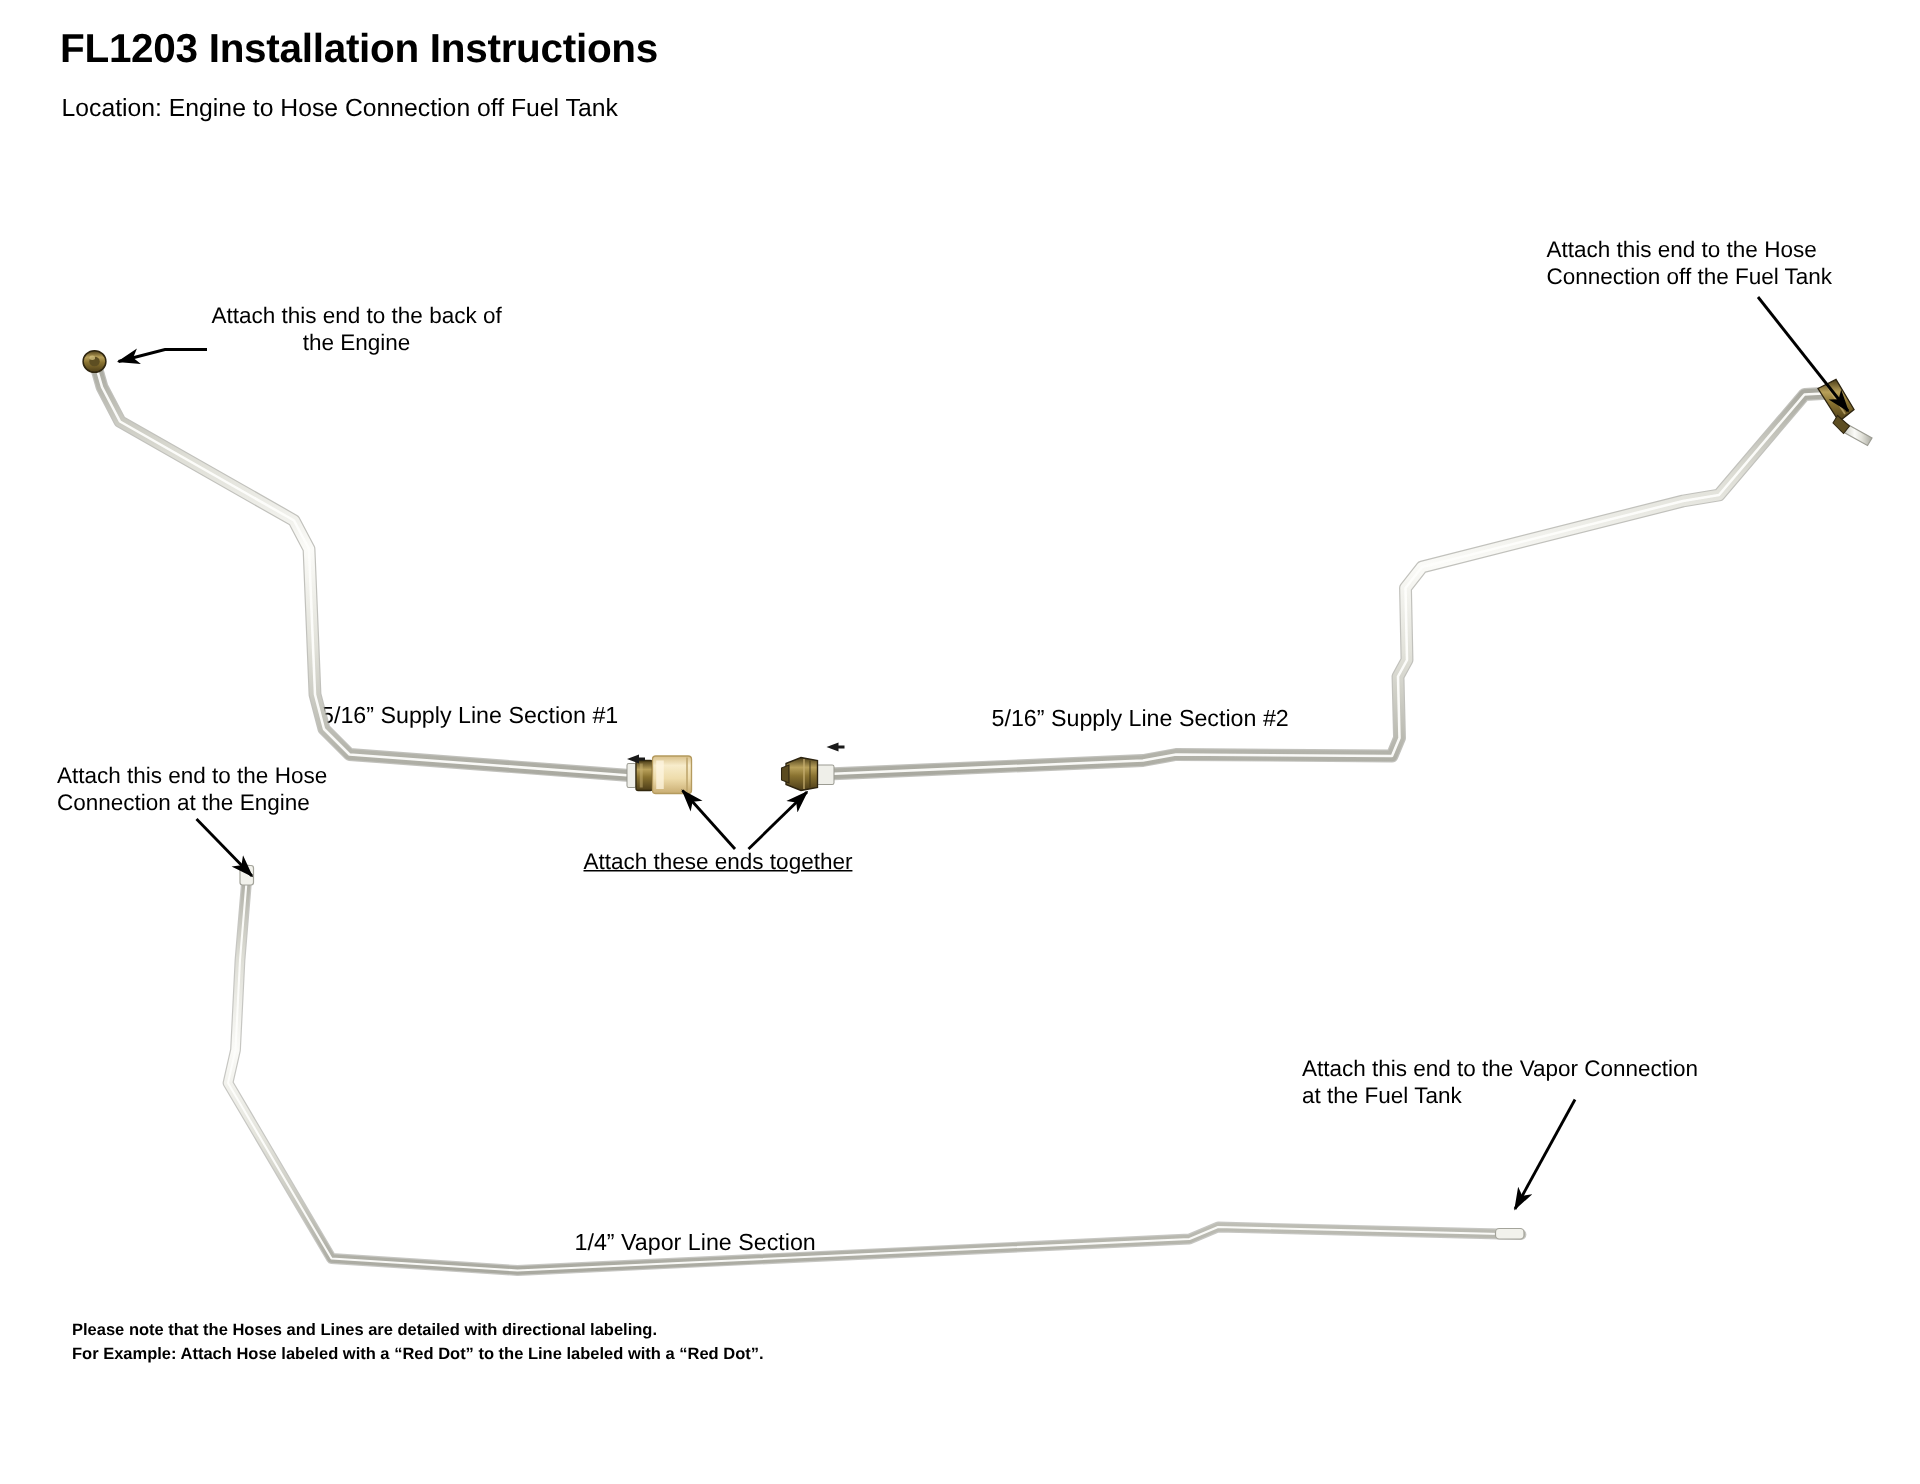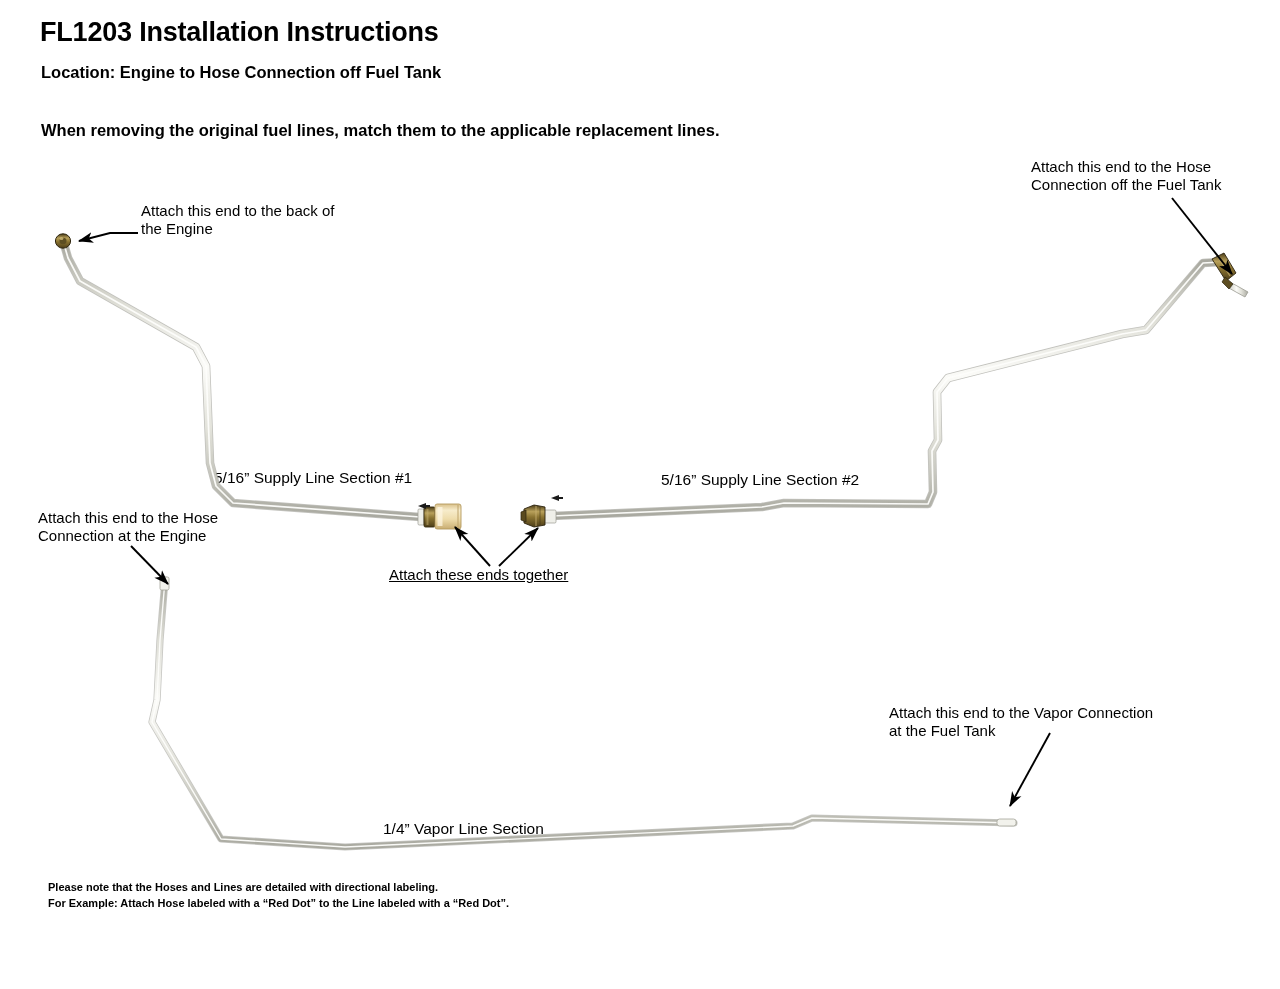--- a/index.html
+++ b/index.html
@@ -27,38 +27,38 @@
 
   #title {
     left: 40px; top: 16px;
     font-size: 27px;
     font-weight: bold;
     letter-spacing: -0.2px;
   }
   #location {
     left: 41px; top: 62px;
     font-size: 16.5px;
-    font-weight: bold;
+    font-weight: normal;
   }
   #intro {
     left: 41px; top: 120px;
     font-size: 16.5px;
     font-weight: bold;
   }
 
   .note {
     font-size: 15px;
     font-weight: normal;
   }
 
-  #note-engine-back   { left: 141px; top: 202px; }
+  #note-engine-back   { left: 141px; top: 202px; text-align: center; }
   #note-hose-tank     { left: 1031px; top: 158px; }
   #note-hose-engine   { left: 38px;  top: 509px; }
   #note-ends-together { left: 389px; top: 566px; text-decoration: underline; }
-  #note-vapor-tank    { left: 889px; top: 704px; }
+  #note-vapor-tank    { left: 868px; top: 704px; }
 
   .linelabel {
     font-size: 15.5px;
     font-weight: normal;
   }
   #label-supply1 { left: 214px; top: 456px; margin-top: 13px; }
   #label-supply2 { left: 661px; top: 471px; text-align: right; }
   #label-vapor   { left: 383px; top: 820px; }
 
   #footer {
@@ -76,21 +76,20 @@
     pointer-events: none;
   }
 </style>
 </head>
 <body>
 
 <div id="page">
 
   <div class="txt" id="title">FL1203 Installation Instructions</div>
   <div class="txt" id="location">Location: Engine to Hose Connection off Fuel Tank</div>
-  <div class="txt" id="intro">When removing the original fuel lines, match them to the applicable replacement lines.</div>
 
   <div class="txt note" id="note-engine-back">Attach this end to the back of
 the Engine</div>
   <div class="txt note" id="note-hose-tank">Attach this end to the Hose
 Connection off the Fuel Tank</div>
   <div class="txt note" id="note-hose-engine">Attach this end to the Hose
 Connection at the Engine</div>
   <div class="txt note" id="note-ends-together">Attach these ends together</div>
   <div class="txt note" id="note-vapor-tank">Attach this end to the Vapor Connection
 at the Fuel Tank</div>

